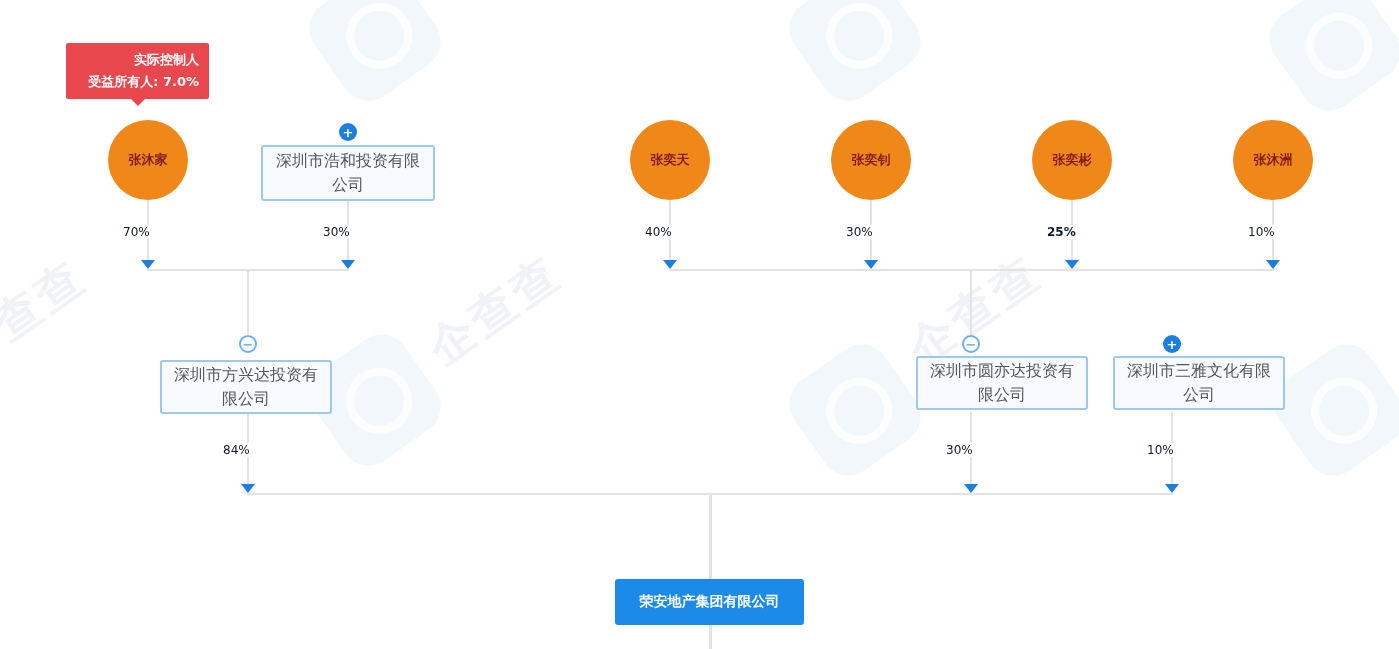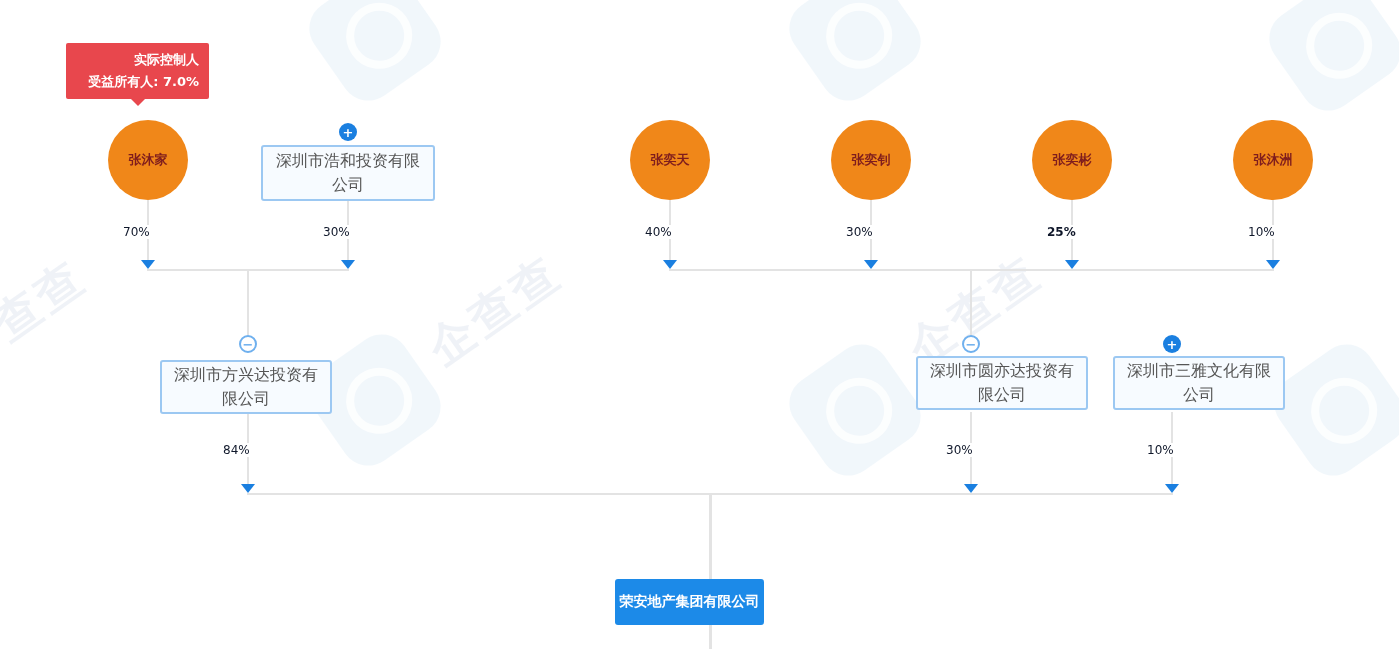--- a/index.html
+++ b/index.html
@@ -147,15 +147,15 @@
 </div>
 
 <div class="pct" style="left:223px; top:443px;">84%</div>
 <div class="pct" style="left:946px; top:443px;">30%</div>
 <div class="pct" style="left:1147px; top:443px;">10%</div>
 
 <div class="arrow" style="left:241px; top:484px;"></div>
 <div class="arrow" style="left:964px; top:484px;"></div>
 <div class="arrow" style="left:1165px; top:484px;"></div>
 
-<div class="target" style="left:615px; top:579px; width:149px; height:46px;justify-content:center;">
+<div class="target" style="left:615px; top:579px; width:189px; height:46px;justify-content:center;">
   <span>荣安地产集团有限公司</span>
 </div>
 
 </body></html>

